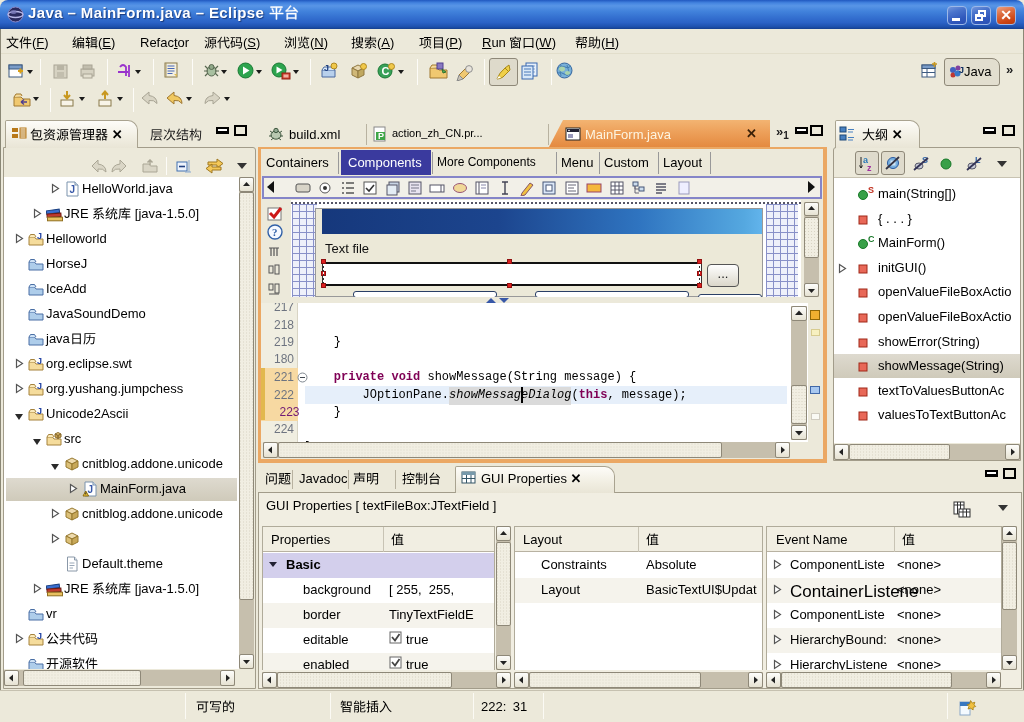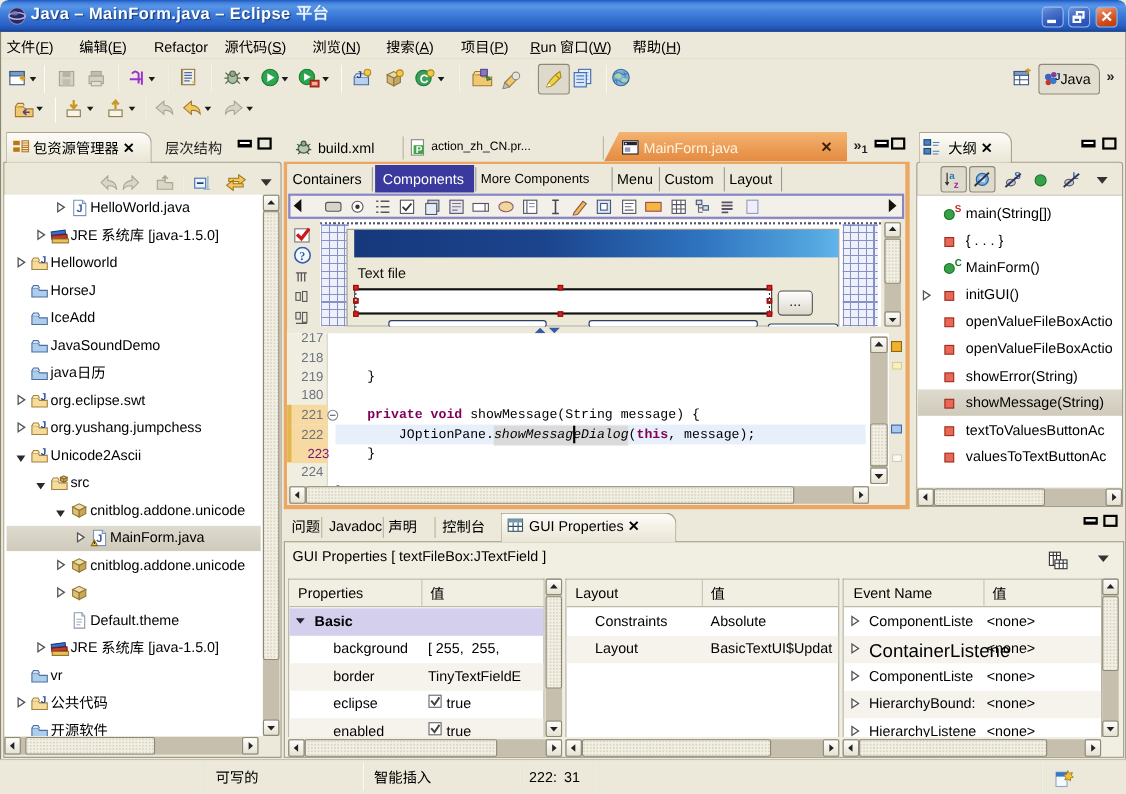--- a/index.html
+++ b/index.html
@@ -908,21 +908,21 @@
       </svg></div>
  <div class="ab" style="left:0;top:26px;width:233px;height:25px;background:#d3cfec"></div>
  <div class="arr" style="left:6px;top:35px;border-left:4px solid transparent;border-right:4px solid transparent;border-top:5px solid #223"></div>
  <div class="ab" style="left:23px;top:30px;font-size:13px;font-weight:bold">Basic</div>
  <div class="ab" style="left:0;top:76px;width:233px;height:25px;background:#f5f3ec"></div>
  <div class="ab" style="left:0;top:126px;width:233px;height:25px;background:#f5f3ec"></div>
  <div class="ab" style="left:40px;top:55px;font-size:13px">background</div>
     <div class="ab" style="left:126px;top:55px;font-size:13px">[ 255,&nbsp; 255,</div>
  <div class="ab" style="left:40px;top:80px;font-size:13px">border</div>
     <div class="ab" style="left:126px;top:80px;font-size:13px">TinyTextFieldE</div>
- <div class="ab" style="left:40px;top:105px;font-size:13px">eclipse</div>
+ <div class="ab" style="left:40px;top:105px;font-size:13px">editable</div>
     <div class="ab" style="left:126px;top:104px"><svg width="14" height="14">
         <rect x="1" y="1" width="11" height="11" fill="#fff" stroke="#666"></rect>
         <path d="M3 6l3 3.5L10.5 3" stroke="#444" stroke-width="1.8" fill="none"></path>
       </svg></div>
     <div class="ab" style="left:143px;top:105px;font-size:13px">true</div>
  <div class="ab" style="left:40px;top:130px;font-size:13px">enabled</div>
     <div class="ab" style="left:126px;top:129px"><svg width="14" height="14">
         <rect x="1" y="1" width="11" height="11" fill="#fff" stroke="#666"></rect>
         <path d="M3 6l3 3.5L10.5 3" stroke="#444" stroke-width="1.8" fill="none"></path>
       </svg></div>

